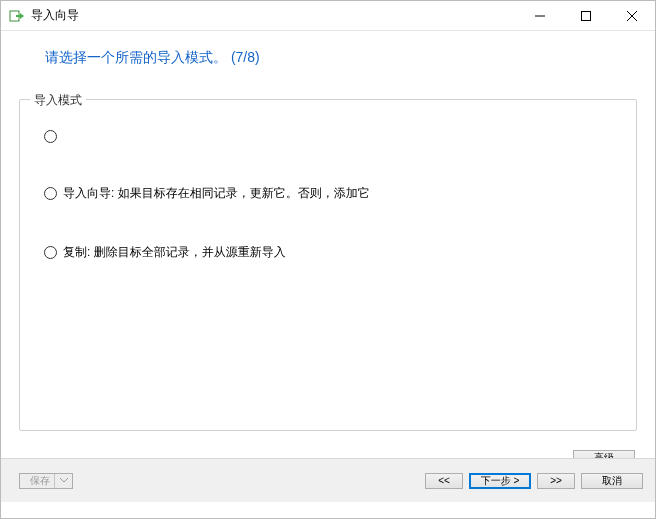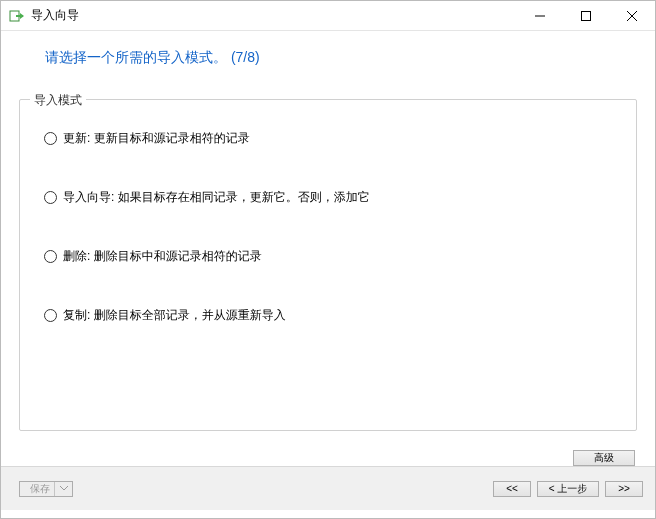--- a/index.html
+++ b/index.html
@@ -78,21 +78,21 @@
     background: #000;
     border-radius: 50%;
   }
   .adv-row {
     position: absolute;
     right: 20px;
     bottom: 52px;
   }
   .footer {
     position: absolute;
-    left: 0; right: 0; bottom: 8px;
+    left: 0; right: 0; bottom: 16px;
     height: 44px;
     border-top: 1px solid #d8d8d8;
     background: #f0f0f0;
     display: flex;
     align-items: center;
     padding: 0 12px;
   }
   .btn {
     height: 16px;
     min-width: 62px;
@@ -163,29 +163,24 @@
   </span>
 </div>
 
 <div class="header-instruction">请选择一个所需的导入模式。 (7/8)</div>
 
 <div class="fieldset">
   <div class="legend">导入模式</div>
 
   <div class="radio-row">
     <span class="radio"></span>
-    <span>更新: 更新目标和源记录相符的记录</span>
   </div>
   <div class="radio-row">
     <span class="radio"></span>
     <span>导入向导: 如果目标存在相同记录，更新它。否则，添加它</span>
-  </div>
-  <div class="radio-row">
-    <span class="radio"></span>
-    <span>删除: 删除目标中和源记录相符的记录</span>
   </div>
   <div class="radio-row">
     <span class="radio"></span>
     <span>复制: 删除目标全部记录，并从源重新导入</span>
   </div>
 </div>
 
 <div class="adv-row">
   <span class="btn">高级</span>
 </div>
@@ -194,15 +189,16 @@
   <span class="btn split disabled">
     <span>保存</span>
     <span class="caret">
       <svg width="8" height="5">
           <path d="M0 0 L4 4 L8 0" fill="none" stroke="#9a9a9a" stroke-width="1"></path>
         </svg>
     </span>
   </span>
   <span class="spacer"></span>
   <span class="btn small">&lt;&lt;</span>
-  <span class="btn">&lt; 上一步</span>
+  <span class="btn primary">下一步 &gt;</span>
   <span class="btn small">&gt;&gt;</span>
+  <span class="btn">取消</span>
 </div>
 
 </body></html>

